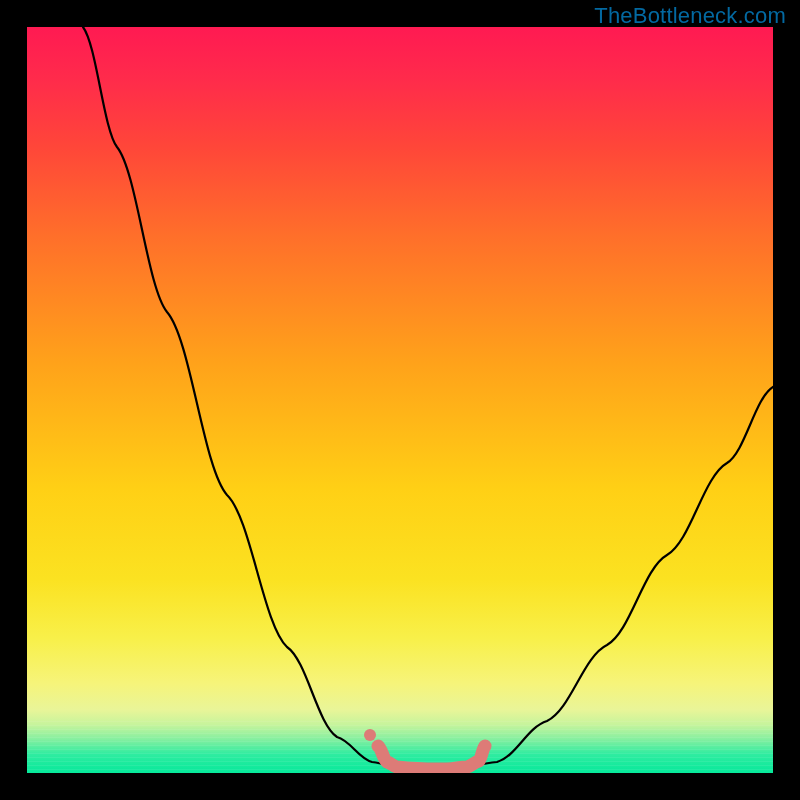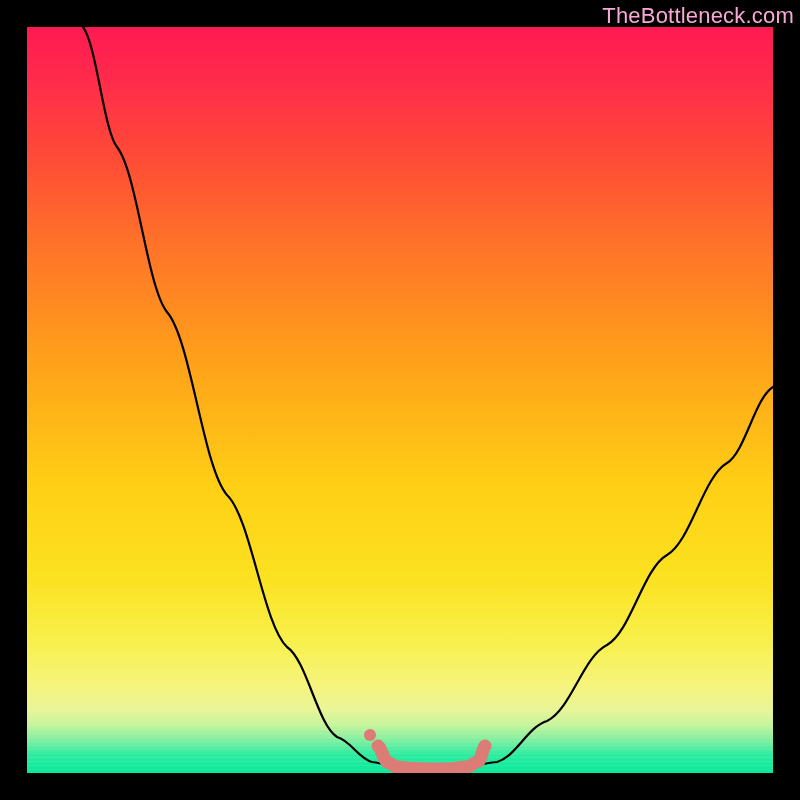--- a/index.html
+++ b/index.html
@@ -43,22 +43,22 @@
       #06e99b 100%
     );
   }
   .stripes line {
     stroke-width: 1;
     shape-rendering: crispEdges;
   }
   .watermark {
     position: absolute;
     top: 3px;
-    right: 6px;
-    color: #f9a8d4;
+    right: 14px;
+    color: #0369a1;
     font-size: 22px;
     font-weight: 500;
     letter-spacing: 0.2px;
     user-select: none;
     margin-left: 23px;
   }
   svg.curve {
     position: absolute;
     left: 0;
     top: 0;

